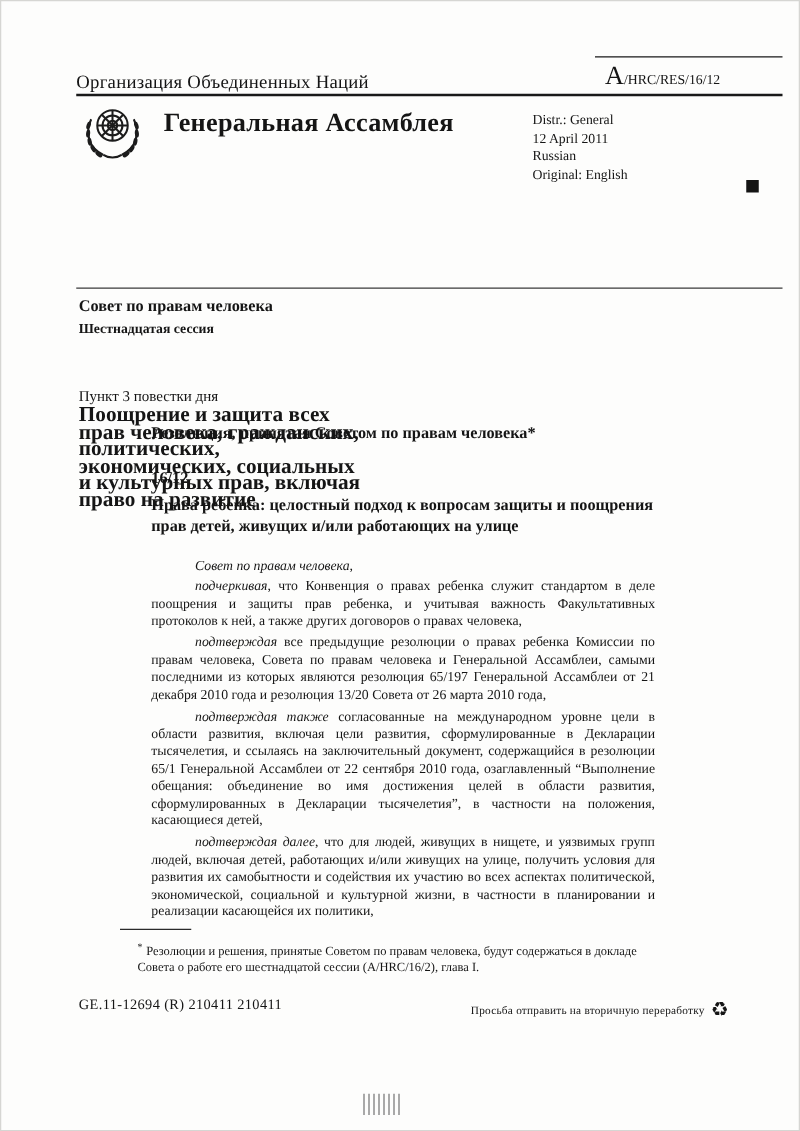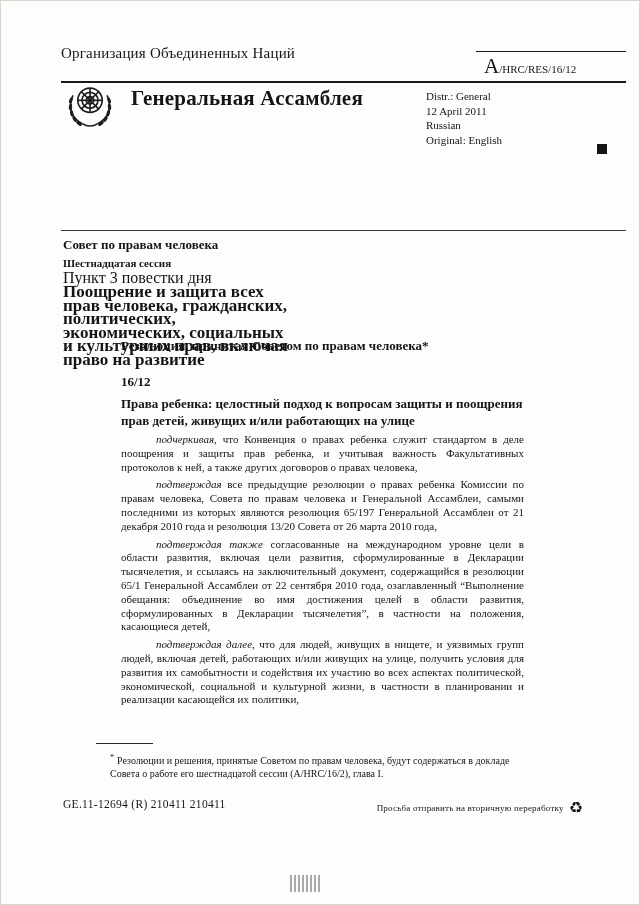--- a/index.html
+++ b/index.html
@@ -14,21 +14,21 @@
     background:#fdfdfc; border:1px solid #d6d6d3; overflow:hidden;
   }
 
   
   .masthead-row {
     position:absolute; left:60px; right:13px; top:44px;
     display:flex; align-items:flex-end;
   }
   .org-name {
     flex:1; font-size:15px; letter-spacing:.2px;
-    padding-bottom:19px; border-bottom:2px solid #191919;
+    padding-bottom:0; border-bottom:2px solid #191919;
   }
   .symbol-box {
     width:150px; border-top:1.5px solid #191919; border-bottom:2px solid #191919;
     padding:3px 6px 4px 8px; display:flex; align-items:baseline;
   }
   .symbol-a { font-size:21px; line-height:22px; }
   .symbol-rest { font-size:11px; }
 
   .emblem { position:absolute; left:63px; top:79px; }
   .assembly-title {
@@ -45,21 +45,21 @@
   }
   .rule-full {
     position:absolute; left:60px; right:13px; top:229px;
     height:1px; background:#3a3a3a;
   }
 
   
   .session-block { position:absolute; left:62px; top:236px; width:250px; }
   .council { font-size:13px; font-weight:bold; margin-bottom:4px; }
   .session-line { font-size:11px; font-weight:bold; line-height:13.5px; }
-  .agenda-item { font-size:16px; line-height:13.5px; }
+  .agenda-item { font-size:12px; line-height:13.5px;margin-top:40px; }
   .agenda-title {
     font-size:17px; font-weight:bold; line-height:13.5px;
     width:228px; margin-top:1px;
   }
 
   
   .body-block { position:absolute; left:120px; top:337px; width:403px; }
   .res-heading { font-size:13px; font-weight:bold; }
   .res-number  { font-size:13px; font-weight:bold; margin-top:20px; }
   .res-title   { font-size:13px; font-weight:bold; line-height:16.5px; margin-top:6px; }
@@ -154,20 +154,21 @@
     <div class="council">Совет по правам человека</div>
     <div class="session-line">Шестнадцатая сессия</div>
     <div class="agenda-item">Пункт 3 повестки дня</div>
     <div class="agenda-title">Поощрение и защита всех прав человека, гражданских, политических, экономических, социальных и культурных прав, включая право на развитие</div>
   </div>
 
   <div class="body-block">
     <div class="res-heading">Резолюция, принятая Советом по правам человека*</div>
     <div class="res-number">16/12</div>
     <div class="res-title">Права ребенка: целостный подход к вопросам защиты и поощрения прав детей, живущих и/или работающих на улице</div>
+    <div class="salutation">Совет по правам человека,</div>
 
     <p class="para"><span class="lead">подчеркивая</span><span>, что Конвенция о правах ребенка служит стандартом в деле поощрения и защиты прав ребенка, и учитывая важность Факультативных протоколов к ней, а также других договоров о правах человека,</span></p>
 
     <p class="para"><span class="lead">подтверждая</span><span> все предыдущие резолюции о правах ребенка Комиссии по правам человека, Совета по правам человека и Генеральной Ассамблеи, самыми последними из которых являются резолюция 65/197 Генеральной Ассамблеи от 21 декабря 2010 года и резолюция 13/20 Совета от 26 марта 2010 года,</span></p>
 
     <p class="para"><span class="lead">подтверждая также</span><span> согласованные на международном уровне цели в области развития, включая цели развития, сформулированные в Декларации тысячелетия, и ссылаясь на заключительный документ, содержащийся в резолюции 65/1 Генеральной Ассамблеи от 22 сентября 2010 года, озаглавленный “Выполнение обещания: объединение во имя достижения целей в области развития, сформулированных в Декларации тысячелетия”, в частности на положения, касающиеся детей,</span></p>
 
     <p class="para"><span class="lead">подтверждая далее</span><span>, что для людей, живущих в нищете, и уязвимых групп людей, включая детей, работающих и/или живущих на улице, получить условия для развития их самобытности и содействия их участию во всех аспектах политической, экономической, социальной и культурной жизни, в частности в планировании и реализации касающейся их политики,</span></p>
   </div>
 

